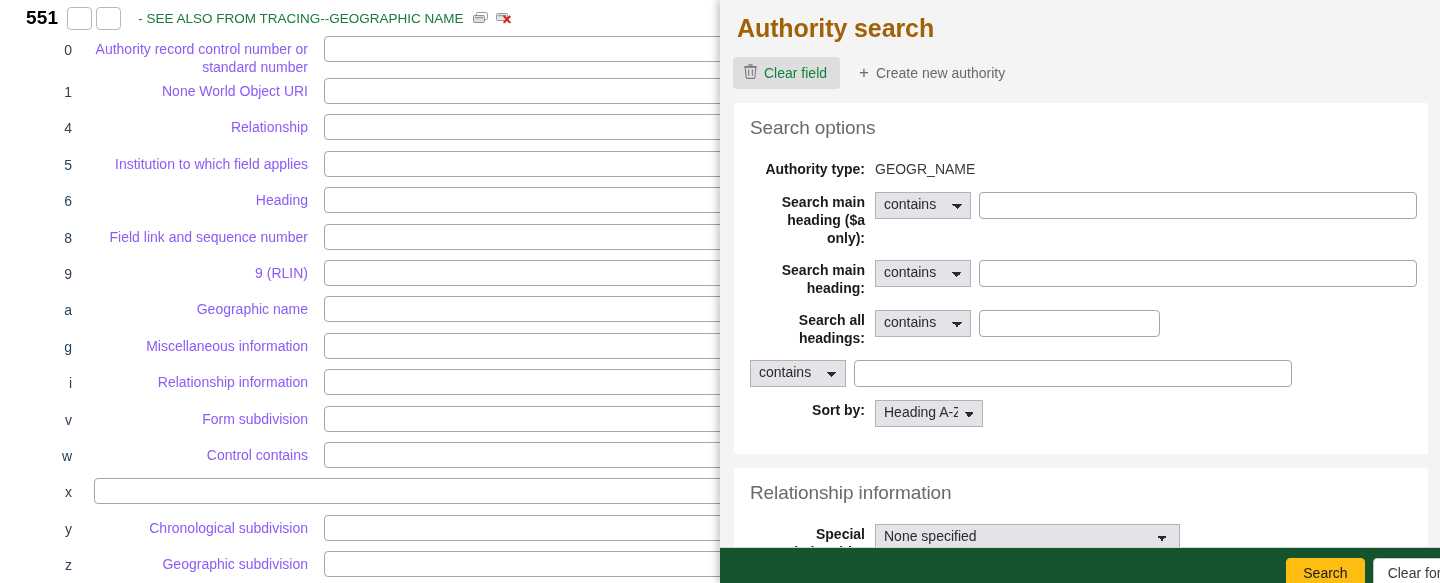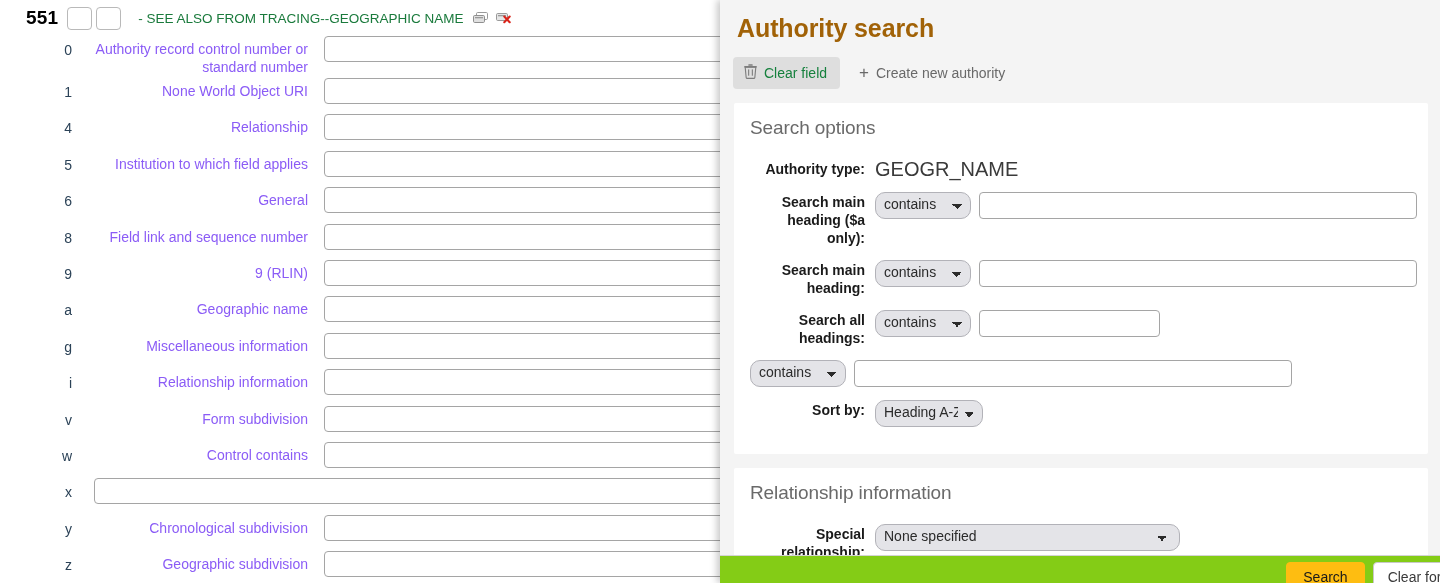--- a/index.html
+++ b/index.html
@@ -167,26 +167,26 @@
     padding-top: 5px;
     padding-right: 10px;
   }
   .form-value {
     flex: 1 1 auto;
     display: flex;
     align-items: flex-start;
     gap: 8px;
     padding-top: 4px;
   }
-  .static-value { font-size: 20px; color: #3a3a3a; line-height: 20px; }
+  .static-value { font-size: 14px; color: #3a3a3a; line-height: 20px; }
   select.op-select {
     -webkit-appearance: none; appearance: none;
     background-color: #e4e4e8;
     border: 1px solid #b2b2b8;
-    border-radius: 10px;
+    border-radius: 0;
     font-family: "Liberation Sans", sans-serif;
     font-size: 14px;
     color: #2b2b2b;
     height: 27px;
     padding: 0 24px 4px 8px;
     background-image:
       linear-gradient(45deg, transparent 50%, #2b2b2b 50%),
       linear-gradient(135deg, #2b2b2b 50%, transparent 50%);
     background-position:
       calc(100% - 13px) 11px,
@@ -210,22 +210,22 @@
     font-size: 13px;
     padding: 0 6px;
     color: #333;
   }
   input.text-field.w-long { width: 438px; }
   input.text-field.w-short { width: 181px; }
 
   .ap-footer {
     position: absolute;
     left: 0; bottom: 0;
-    width: 720px; height: 28px;
-    background: #84cc16;
+    width: 720px; height: 36px;
+    background: #14532d;
     border-top: 1px solid #d4d4d4;
     display: flex; align-items: center; justify-content: flex-end;
     padding-right: 4px;
     gap: 8px;
   }
   .btn-search {
     background: #febd11;
     border: 1px solid #febd11;
     border-radius: 4px;
     color: #1a1a1a;
@@ -299,21 +299,21 @@
           <div class="sf-label">Relationship</div>
           <div class="sf-input-wrap"><input class="sf-input" value="" style=""></div>
         </div>
         <div class="subfield-row">
           <div class="sf-code">5</div>
           <div class="sf-label">Institution to which field applies</div>
           <div class="sf-input-wrap"><input class="sf-input" value="" style=""></div>
         </div>
         <div class="subfield-row">
           <div class="sf-code">6</div>
-          <div class="sf-label">General</div>
+          <div class="sf-label">Heading</div>
           <div class="sf-input-wrap"><input class="sf-input" value="" style=""></div>
         </div>
         <div class="subfield-row">
           <div class="sf-code">8</div>
           <div class="sf-label">Field link and sequence number</div>
           <div class="sf-input-wrap"><input class="sf-input" value="" style=""></div>
         </div>
         <div class="subfield-row">
           <div class="sf-code">9</div>
           <div class="sf-label">9 (RLIN)</div>

